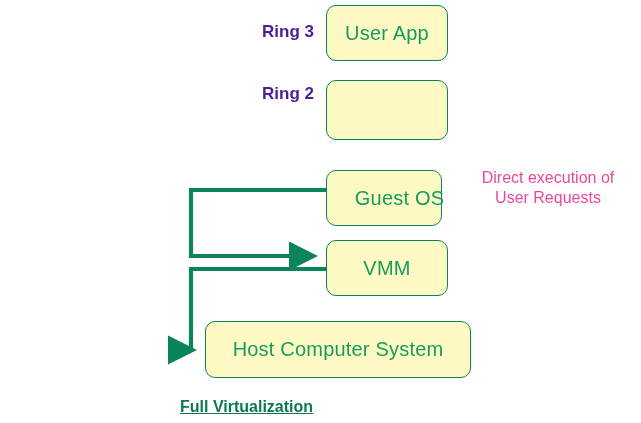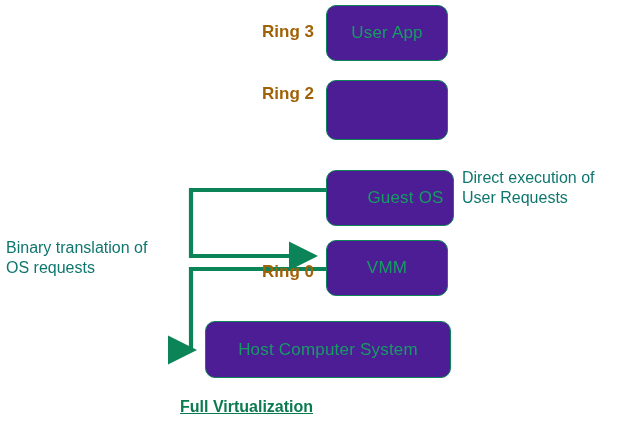--- a/index.html
+++ b/index.html
@@ -27,62 +27,63 @@
     top: 0;
     width: 641px;
     height: 423px;
     pointer-events: none;
   }
   .node-box {
     position: absolute;
     box-sizing: border-box;
     border: 1.6px solid #0b8457;
     border-radius: 10px;
-    background: #4c1d95;
+    background: #fef9c3;
     display: flex;
     align-items: center;
     justify-content: center;
-    font-size: 17px;
+    font-size: 20px;
     font-weight: 400;
     color: #169c63;
     letter-spacing: 0.2px;
     white-space: nowrap;
   }
   .ring-label {
     position: absolute;
     font-size: 17px;
     font-weight: bold;
-    color: #a16207;
+    color: #4c1d95;
     text-align: right;
     white-space: nowrap;
   }
   .side-note {
     position: absolute;
     font-size: 16px;
     font-weight: 400;
-    color: #0f766e;
+    color: #ec4899;
+    text-align: center;
     line-height: 20px;
     white-space: pre-line;
   }
   .diagram-title {
     position: absolute;
     font-size: 16px;
     font-weight: bold;
     color: #0b7a50;
     text-decoration: underline;
     text-align: left;
     white-space: nowrap;
   }
 
   
   #box-user-app   { left: 326px; top: 5px;   width: 122px; height: 56px; }
   #box-ring2      { left: 326px; top: 80px;  width: 122px; height: 60px; }
-  #box-guest-os   { left: 326px; top: 170px; width: 128px; height: 56px; padding-left: 31px; }
+  #box-guest-os   { left: 326px; top: 170px; width: 116px; height: 56px; padding-left: 31px; }
   #box-vmm        { left: 326px; top: 240px; width: 122px; height: 56px; text-align: center; }
-  #box-host       { left: 205px; top: 321px; width: 246px; height: 57px; }
+  #box-host       { left: 205px; top: 321px; width: 266px; height: 57px; }
 
   #ring-3 { left: 214px; top: 22px;  width: 100px; }
   #ring-2 { left: 214px; top: 84px;  width: 100px; }
   #ring-1 { left: 214px; top: 191px; width: 100px; }
   #ring-0 { left: 214px; top: 262px; width: 100px; }
 
   #note-binary { left: 6px;   top: 238px; width: 180px; }
   #note-direct { left: 462px; top: 168px; width: 172px; }
 
   #title { left: 180px; top: 398px; width: 260px; }
@@ -116,23 +117,20 @@
 
   <div class="node-box" id="box-vmm">VMM</div>
 
   <div class="node-box" id="box-host">Host Computer System</div>
 
   <div class="ring-label" id="ring-3">Ring 3</div>
 
   <div class="ring-label" id="ring-2">Ring 2</div>
 
 
-  <div class="ring-label" id="ring-0">Ring 0</div>
 
-  <div class="side-note" id="note-binary">Binary translation of
-OS requests</div>
 
   <div class="side-note" id="note-direct">Direct execution of
 User Requests</div>
 
   <div class="diagram-title" id="title">Full Virtualization</div>
 
 </div>
 
 </body></html>

